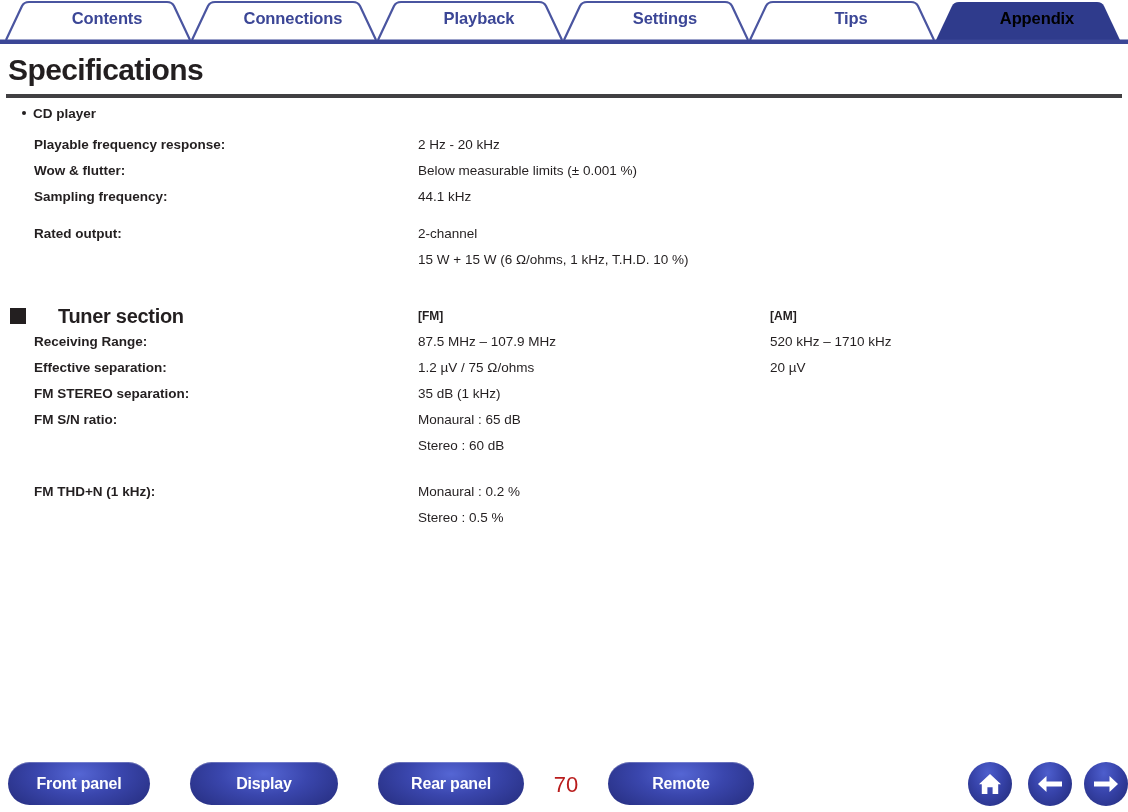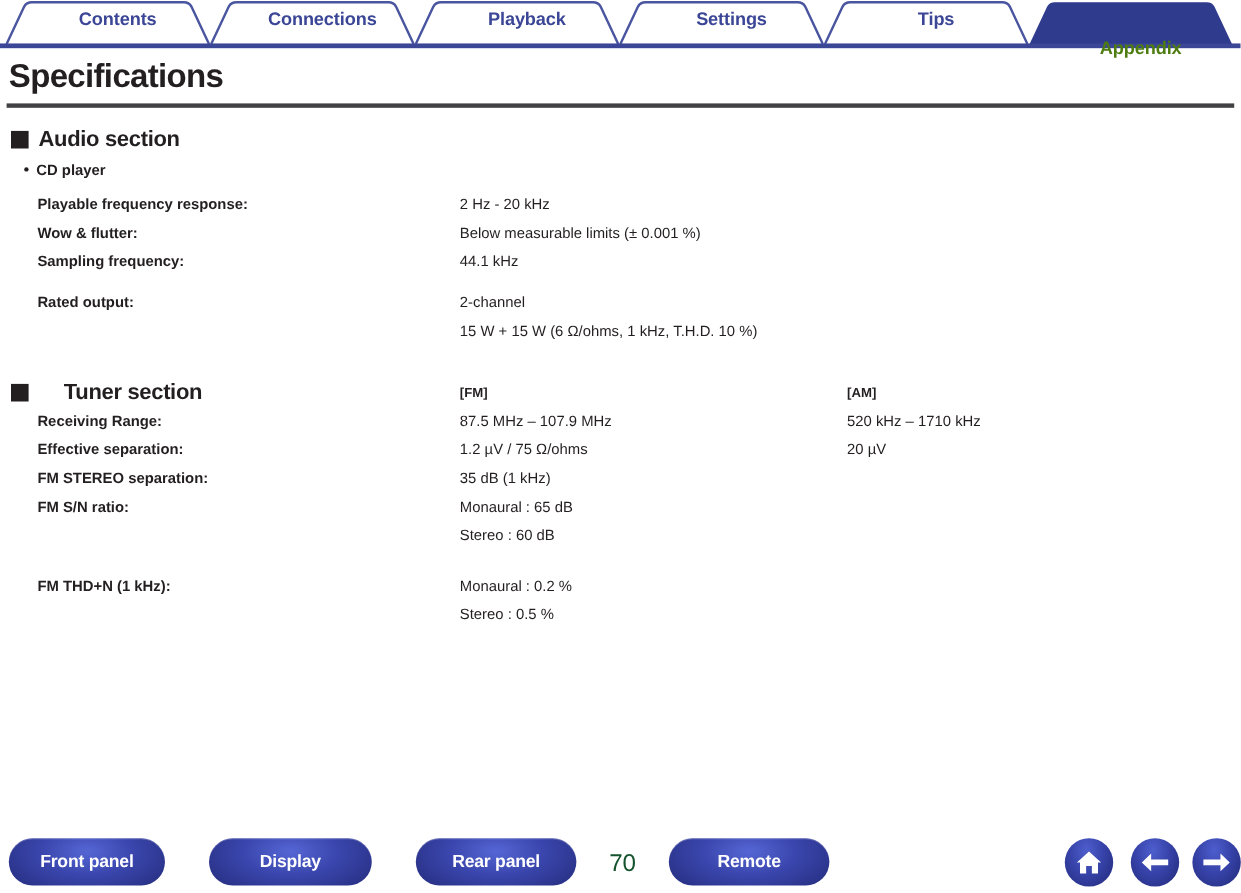--- a/index.html
+++ b/index.html
@@ -23,21 +23,21 @@
   .tab-label {
     position: absolute;
     top: 9px;
     font-size: 16.5px;
     font-weight: bold;
     color: #3b4696;
     white-space: nowrap;
     text-align: center;
     letter-spacing: -0.1px;
   }
-  .tab-label.active { color: #4d7c0f; margin-top: 26px; }
+  .tab-label.active { color: #000000; }
 
   
   #page-title-wrap {
     padding: 10px 0 0 8px;
   }
   #page-title {
     font-size: 30px;
     font-weight: bold;
     color: #231f20;
     letter-spacing: -0.6px;
@@ -148,21 +148,21 @@
   #pill-remote{ left: 608px; width: 146px; }
   #pill-index { left: 792px; width: 146px; }
 
   #page-num {
     position: absolute;
     left: 540px;
     top: 10px;
     width: 52px;
     text-align: center;
     font-size: 22px;
-    color: #14532d;
+    color: #b91c1c;
     font-weight: normal;
   }
 
   .circle-btn {
     position: absolute;
     top: 0;
     width: 44px; height: 44px;
     border-radius: 50%;
     background:
       radial-gradient(ellipse 80% 110% at 45% 25%, #4d5ecd 0%, #3642a8 45%, #202873 100%);
@@ -202,24 +202,20 @@
   <div class="tab-label active" style="left:952px; width:170px;">Appendix</div>
 </div>
 
 <div id="page-title-wrap">
   <div id="page-title">Specifications</div>
 </div>
 <div id="title-rule"></div>
 
 <div id="content">
 
-  <div style="margin-top:18px;" class="section-head">
-    <span class="sq-bullet"></span>
-    <span class="section-title">Audio section</span>
-  </div>
 
   <div style="margin-top:8px;" class="sub-head">
     <span class="dot-bullet"></span>
     <span class="sub-title">CD player</span>
   </div>
 
   <table class="spec-table" style="margin-top:11px;">
     <tbody>
         <tr>
       <td class="c-label">Playable frequency response:</td>

